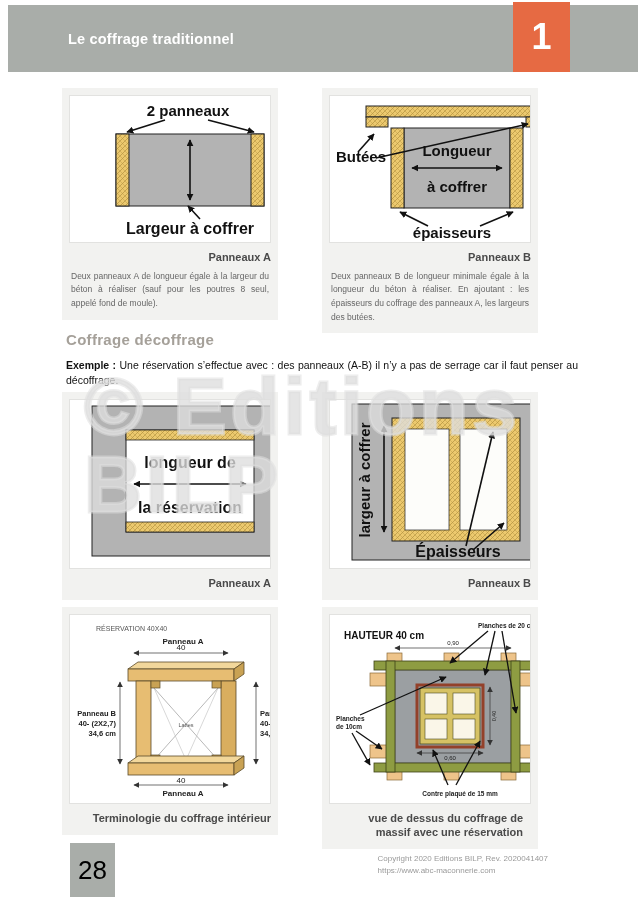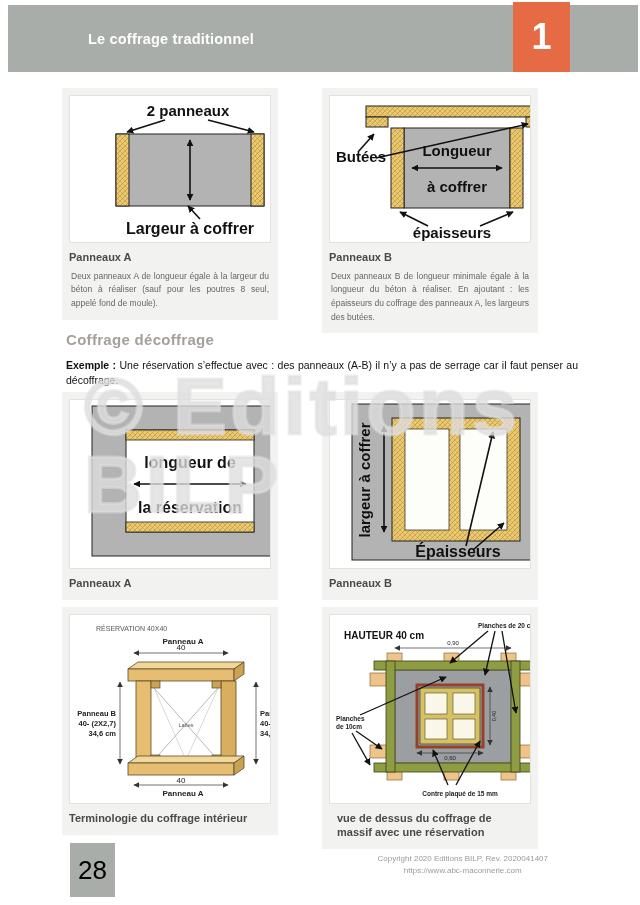--- a/index.html
+++ b/index.html
@@ -1,45 +1,45 @@
 <!DOCTYPE html>
 <html><head>
 <meta charset="utf-8">
 <style>
   html,body{margin:0;padding:0;}
   body{width:640px;height:905px;background:#ffffff;font-family:"Liberation Sans",sans-serif;position:relative;overflow:hidden;}
   .abs{position:absolute;}
 
   
-  .header-bar{left:8px;right:2px;top:5px;height:67px;background:#a9ada9;display:flex;align-items:center;padding-left:20px;}
+  .header-bar{left:8px;right:2px;top:5px;height:67px;background:#a9ada9;display:flex;align-items:center;}
   .header-title{margin-left:60px;color:#ffffff;font-weight:bold;font-size:14.5px;letter-spacing:.2px;}
   .chapter-badge{left:513px;top:2px;width:57px;height:70px;background:#e66a43;display:flex;align-items:center;justify-content:center;}
   .chapter-badge span{color:#fff;font-weight:bold;font-size:36px;}
 
   
   .watermark{left:60px;top:368px;z-index:40;pointer-events:none;color:rgba(222,222,222,0.78);
     font-weight:bold;font-size:80px;line-height:78px;letter-spacing:4px;
     -webkit-text-stroke:3px rgba(222,222,222,0.55);white-space:nowrap;margin-left:24px;}
 
   
   .panel{position:absolute;width:216px;background:#f2f2f0;padding:7px;box-sizing:border-box;z-index:2;}
   .fig{background:#ffffff;border:1px solid #e2e2e0;overflow:hidden;}
   .fig svg{display:block;}
-  .caption{margin-top:8px;margin-bottom:2px;text-align:left;font-weight:bold;font-size:11px;color:#4a4a4a;line-height:1.25;}
+  .caption{margin-top:8px;margin-bottom:2px;text-align:right;font-weight:bold;font-size:11px;color:#4a4a4a;line-height:1.25;}
   .desc{margin:5px 2px 2px 2px;font-size:8.5px;color:#666;line-height:1.6;text-align:justify;}
 
   
   .section-heading{left:66px;top:331px;font-weight:bold;font-size:15px;color:#a5a099;letter-spacing:.3px;}
   .example{left:66px;top:358px;width:512px;font-size:10.5px;color:#111;line-height:1.45;text-align:justify;}
   .example b{font-weight:bold;}
 
   
   .page-number-block{left:70px;top:843px;width:45px;height:54px;background:#a9ada9;display:flex;align-items:center;justify-content:center;}
   .page-number-block span{color:#000000;font-size:26px;}
-  .copyright{right:92px;top:853px;text-align:center;font-size:8px;color:#9a9a9a;line-height:1.55;}
+  .copyright{right:92px;top:853px;text-align:left;font-size:8px;color:#9a9a9a;line-height:1.55;}
 
   
   svg text{font-family:"Liberation Sans",sans-serif;}
   .blab{font-weight:bold;fill:#111;}
   .ar{stroke:#111;stroke-width:1.6;fill:none;}
   .dl{stroke:#333;stroke-width:0.7;fill:none;}
   .dim-lab{fill:#222;}
   .small-lab{fill:#222;font-weight:bold;}
 </style>
 </head>

